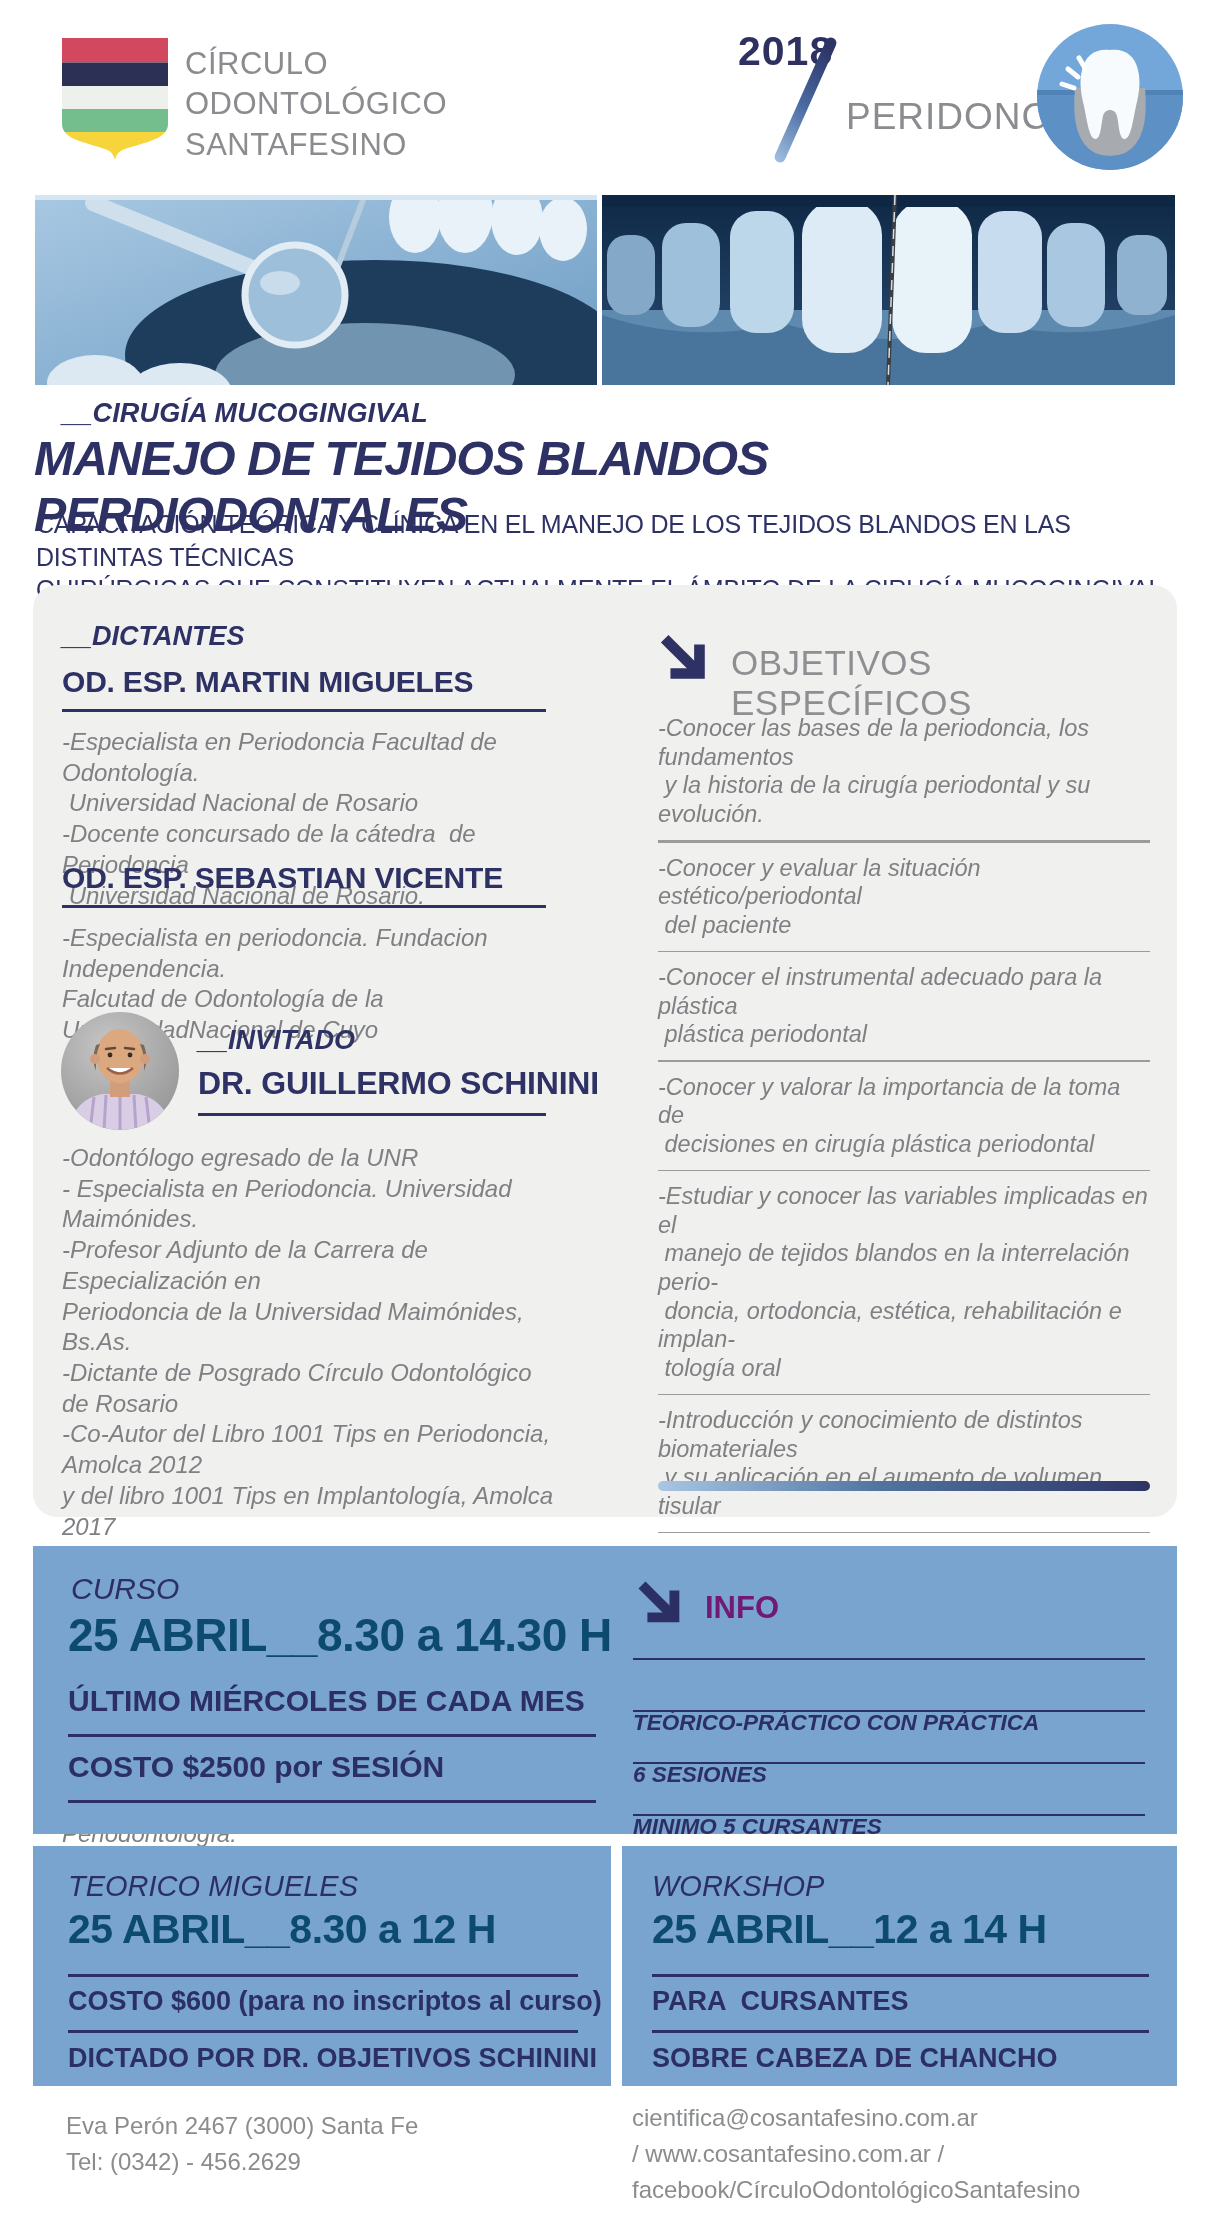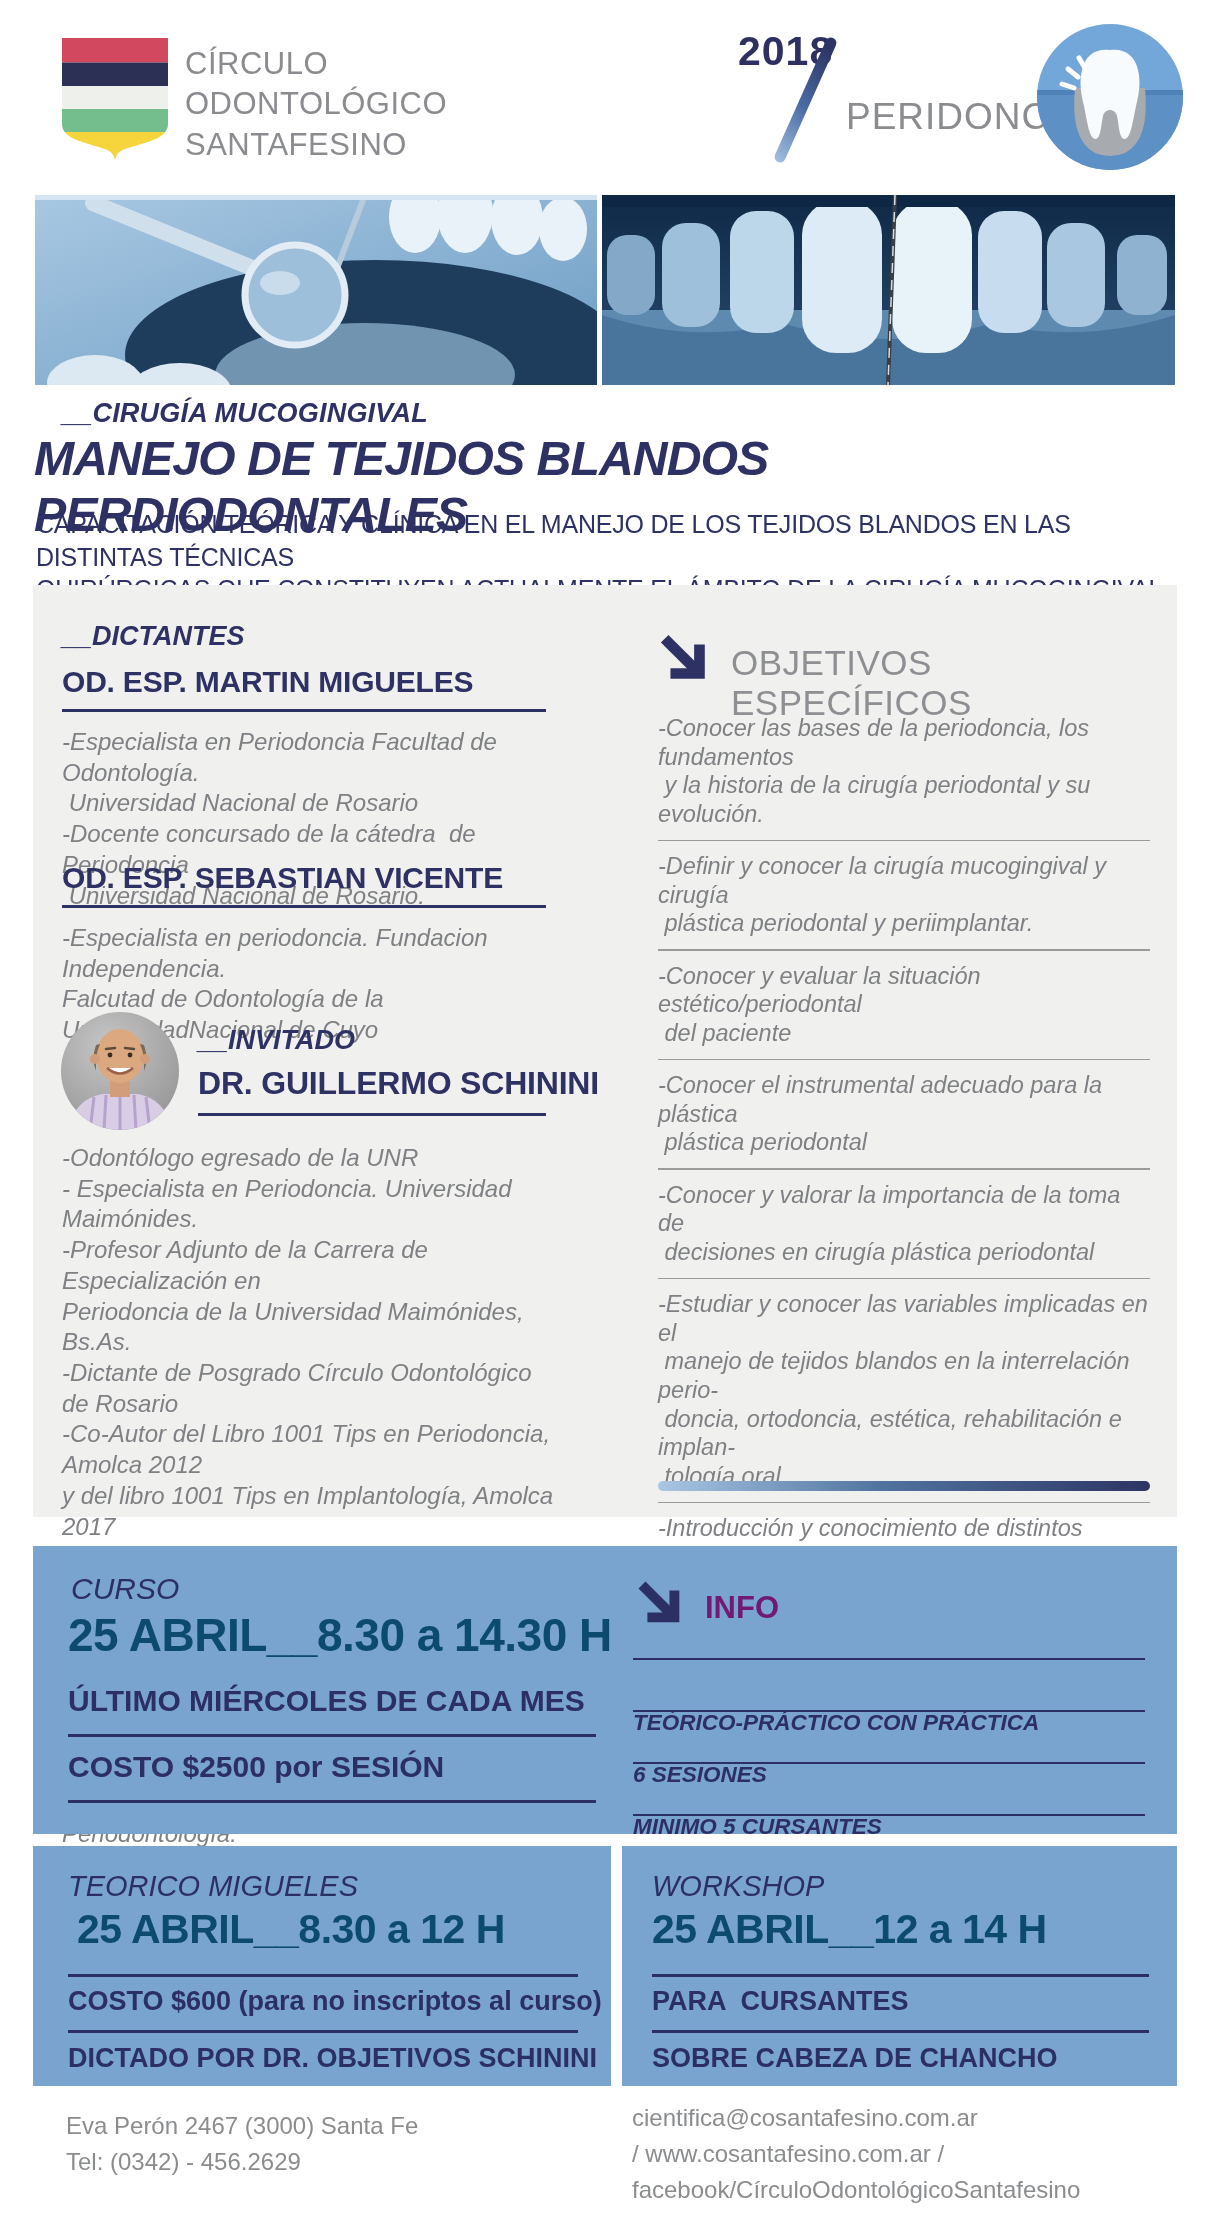--- a/index.html
+++ b/index.html
@@ -21,21 +21,21 @@
   .photo{height:190px;overflow:hidden;}
   .photo svg{display:block;}
 
   
   .kicker{left:62px;top:398px;font-size:27px;font-weight:bold;font-style:italic;letter-spacing:.2px;}
   .main-title{left:34px;top:430px;font-size:49px;font-weight:800;font-style:italic;letter-spacing:-1px;
               transform:scaleX(.985);transform-origin:left;}
   .subtitle{left:36px;top:508px;width:1145px;font-size:25px;line-height:1.3;letter-spacing:-.2px;}
 
   
-  .panel{left:33px;top:585px;width:1144px;height:932px;background:#f0f0ee;}
+  .panel{left:33px;top:585px;width:1144px;height:932px;background:#f0f0ee;border-radius:24px;}
   .h-it{font-size:27px;font-weight:bold;font-style:italic;}
   .sp-name{font-size:30px;font-weight:bold;letter-spacing:-.2px;}
   .rule-navy{height:3px;background:#2e3164;}
   .bio{font-size:24px;font-style:italic;line-height:1.28;color:#7e8083;}
   .obj-head{font-size:35px;color:#8d8f92;letter-spacing:.5px;}
   .obj-item{font-size:23.5px;font-style:italic;line-height:1.22;color:#7e8083;padding:11px 0;}
   .obj-sep{height:1.5px;background:#9b9b9b;}
   .grad-bar{height:10px;border-radius:5px;
             background:linear-gradient(90deg,#a9c6e3 0%,#51749f 45%,#2d3464 100%);}
   .arrow-ic{color:#2e3164;}
@@ -239,22 +239,20 @@
           <path d="M46 16 L46 46 L16 46" stroke-width="11"></path>
         </g>
       </svg>
     </span>
     <div class="abs obj-head" style="left:698px;top:58px;">OBJETIVOS ESPECÍFICOS</div>
 
     <div class="abs" style="left:625px;top:118px;width:492px;">
       <div class="obj-item pre">-Conocer las bases de la periodoncia, los fundamentos
  y la historia de la cirugía periodontal y su evolución.</div>
       <div class="obj-sep"></div>
-      <div class="obj-item pre">-Definir y conocer la cirugía mucogingival y cirugía
- plástica periodontal y periimplantar.</div>
       <div class="obj-sep"></div>
       <div class="obj-item pre">-Conocer y evaluar la situación estético/periodontal
  del paciente</div>
       <div class="obj-sep"></div>
       <div class="obj-item pre">-Conocer el instrumental adecuado para la plástica
  plástica periodontal</div>
       <div class="obj-sep"></div>
       <div class="obj-item pre">-Conocer y valorar la importancia de la toma de
  decisiones en cirugía plástica periodontal</div>
       <div class="obj-sep"></div>
@@ -294,21 +292,21 @@
     <div class="abs i-line" style="left:600px;top:126px;">TEÓRICO-PRÁCTICO CON PRÁCTICA</div>
     <div class="abs b-rule" style="left:600px;top:164px;width:512px;height:2px;"></div>
     <div class="abs i-line" style="left:600px;top:178px;">6 SESIONES</div>
     <div class="abs b-rule" style="left:600px;top:216px;width:512px;height:2px;"></div>
     <div class="abs i-line" style="left:600px;top:230px;">MINIMO 5 CURSANTES</div>
     <div class="abs b-rule" style="left:600px;top:268px;width:512px;height:2px;"></div>
   </div>
 
   <div class="abs bluebox" style="left:33px;top:1846px;width:578px;height:240px;">
     <div class="abs b-label" style="left:35px;top:24px;font-size:29px;">TEORICO MIGUELES</div>
-    <div class="abs b-date sm-date" style="left:44px;top:60px;">25 ABRIL__8.30 a 12 H</div>
+    <div class="abs b-date sm-date" style="left:35px;top:60px;">25 ABRIL__8.30 a 12 H</div>
     <div class="abs b-rule" style="left:35px;top:128px;width:510px;"></div>
     <div class="abs b-line sm-line" style="left:35px;top:140px;">COSTO $600 (para no inscriptos al curso)</div>
     <div class="abs b-rule" style="left:35px;top:184px;width:510px;"></div>
     <div class="abs b-line sm-line" style="left:35px;top:197px;">DICTADO POR DR. OBJETIVOS SCHININI</div>
   </div>
 
   <div class="abs bluebox" style="left:622px;top:1846px;width:555px;height:240px;">
     <div class="abs b-label" style="left:30px;top:24px;font-size:29px;">WORKSHOP</div>
     <div class="abs b-date sm-date" style="left:30px;top:60px;">25 ABRIL__12 a 14 H</div>
     <div class="abs b-rule" style="left:30px;top:128px;width:497px;"></div>

